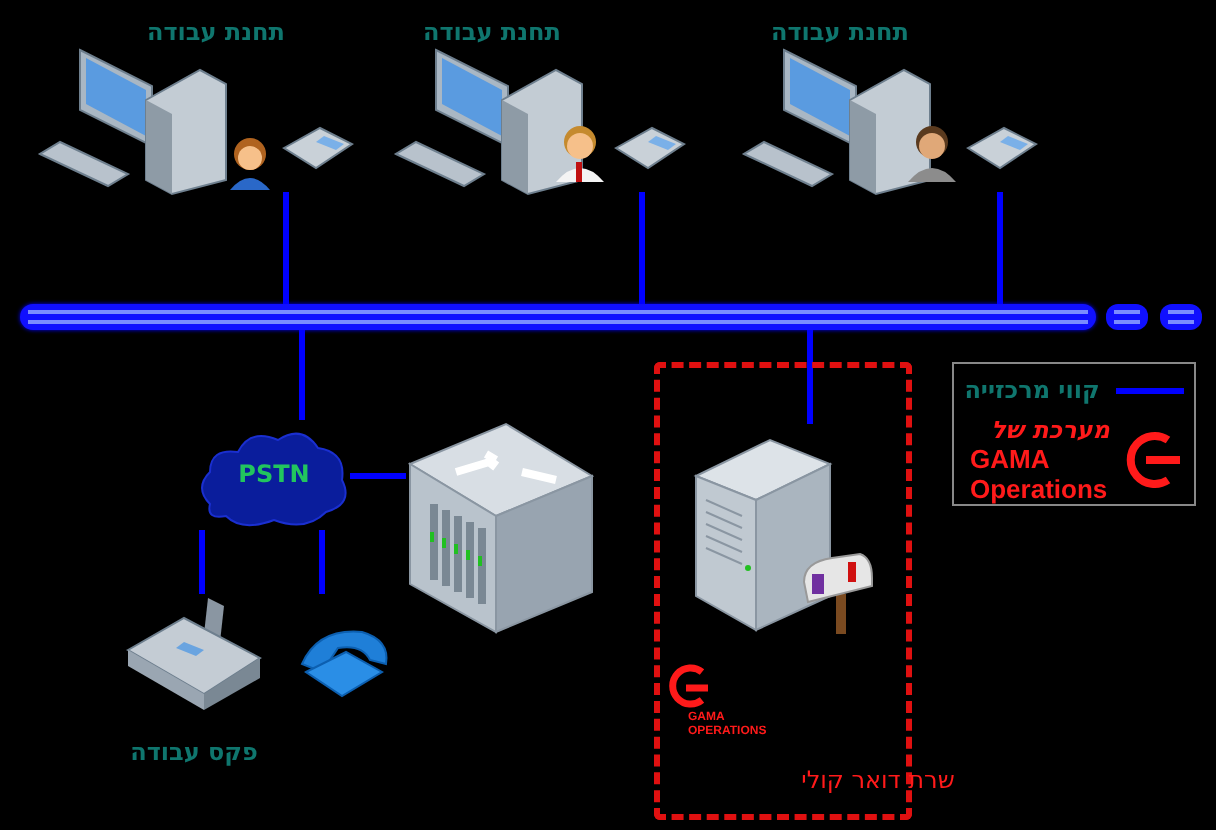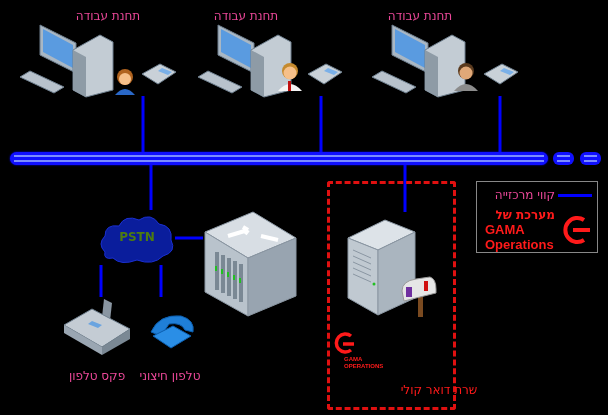--- a/index.html
+++ b/index.html
@@ -1,18 +1,18 @@
 <!DOCTYPE html>
 <html><head>
 <meta charset="utf-8">
 <style>
   html, body { margin:0; padding:0; background:#000; }
   body { width:608px; height:415px; position:relative; overflow:hidden; font-family:"DejaVu Sans", sans-serif; }
   .abs { position:absolute; }
-  .label { color:#ec4899; font-weight:normal; font-size:12px; direction:rtl; white-space:nowrap; text-align:center; }
+  .label { color:#0f766e; font-weight:bold; font-size:12px; direction:rtl; white-space:nowrap; text-align:center; }
   .red-label { color:#ff1a1a; font-weight:bold; direction:rtl; white-space:nowrap; }
   svg { position:absolute; overflow:visible; }
   .legend-box { position:absolute; left:476px; top:181px; width:122px; height:72px; border:1px solid #888; box-sizing:border-box; }
   .dashed { position:absolute; left:327px; top:181px; width:129px; height:229px; border:3px dashed #e01010; border-radius:3px; box-sizing:border-box; }
 </style>
 </head>
 <body>
 
 <svg width="608" height="415" style="left:0;top:0;">
 
@@ -101,21 +101,21 @@
   <svg width="40" height="30" style="left:110px;top:55px;">
     <polygon points="4,14 22,4 38,12 20,24" fill="#c9d1d8" stroke="#6e7f8e"></polygon>
     <polygon points="24,8 34,12 30,15 20,11" fill="#7ab0e8"></polygon>
   </svg>
 </div>
 
 <div class="abs" style="left:97px;top:212px;width:80px;height:55px;">
   <svg width="80" height="55" style="left:0;top:0;">
     <path d="M8,40 Q0,32 8,24 Q8,12 22,14 Q28,2 42,8 Q54,0 62,12 Q76,14 74,28 Q80,40 66,44 Q56,54 40,48 Q24,54 16,46 Q6,48 8,40 Z" fill="#0a1d9c" stroke="#1a2fd0"></path>
   </svg>
-  <div class="abs" style="left:0;top:18px;width:80px;text-align:center;color:#4d7c0f;font-weight:bold;font-size:12px;">PSTN</div>
+  <div class="abs" style="left:0;top:18px;width:80px;text-align:center;color:#22c55e;font-weight:bold;font-size:12px;">PSTN</div>
 </div>
 
 <div class="abs" style="left:203px;top:210px;width:95px;height:130px;">
   <svg width="95" height="110" style="left:0;top:0;">
     <polygon points="2,22 50,2 93,28 45,48" fill="#d8dee4" stroke="#8a96a2"></polygon>
     <polygon points="2,22 45,48 45,106 2,82" fill="#b9c3cc" stroke="#8a96a2"></polygon>
     <polygon points="45,48 93,28 93,86 45,106" fill="#98a4b0" stroke="#8a96a2"></polygon>
     <path d="M25,26 L45,20 M45,20 L40,17 M45,20 L42,24 M58,26 L75,30" stroke="#fff" stroke-width="4"></path>
     <g fill="#7a8894">
       <rect x="12" y="42" width="4" height="38"></rect>
@@ -135,29 +135,28 @@
 </div>
 
 <div class="abs" style="left:62px;top:297px;width:75px;height:110px;">
   <svg width="75" height="60" style="left:0;top:0;">
     <polygon points="42,2 50,6 48,24 40,20" fill="#8a96a2"></polygon>
     <polygon points="2,28 30,12 68,32 40,50" fill="#c4ccd4" stroke="#6e7f8e"></polygon>
     <polygon points="2,28 40,50 40,58 2,36" fill="#9aa6b2"></polygon>
     <polygon points="40,50 68,32 68,42 40,58" fill="#7a8894"></polygon>
     <polygon points="30,24 40,28 36,31 26,27" fill="#6aa4e0"></polygon>
   </svg>
-  <div class="label abs" style="left:-5px;top:72px;width:80px;">פקס טלפון</div>
+  <div class="label abs" style="left:-5px;top:72px;width:80px;">פקס עבודה</div>
 </div>
 
 <div class="abs" style="left:145px;top:310px;width:60px;height:100px;">
   <svg width="50" height="40" style="left:2px;top:0;">
     <path d="M4,22 Q12,4 34,6 Q48,10 46,22 L38,20 Q34,12 22,14 L14,26 Z" fill="#1f7fd8" stroke="#0c5fb0"></path>
     <polygon points="6,26 26,16 44,26 24,38" fill="#2a8ee6" stroke="#0c5fb0"></polygon>
   </svg>
-  <div class="label abs" style="left:-15px;top:59px;width:80px;">טלפון חיצוני</div>
 </div>
 
 <div class="dashed"></div>
 <div class="abs" style="left:345px;top:210px;width:100px;height:120px;">
   <svg width="100" height="110" style="left:0;top:0;">
     <polygon points="3,28 40,10 70,22 33,40" fill="#dde3e8" stroke="#8a96a2"></polygon>
     <polygon points="3,28 33,40 33,105 3,88" fill="#c0c9d1" stroke="#8a96a2"></polygon>
     <polygon points="33,40 70,22 70,88 33,105" fill="#aab5bf" stroke="#8a96a2"></polygon>
     <g stroke="#8a96a2">
         <line x1="8" y1="40" x2="26" y2="48"></line>
@@ -180,21 +179,21 @@
     <path d="M18,4 A9,9 0 1 0 18,18" fill="none" stroke="#ff1a1a" stroke-width="3.5"></path>
     <line x1="10" y1="12" x2="21" y2="12" stroke="#ff1a1a" stroke-width="3.5"></line>
   </svg>
   <div class="abs" style="left:11px;top:24px;color:#ff1a1a;font-weight:bold;font-size:6px;font-family:'Liberation Sans',sans-serif;">GAMA</div>
   <div class="abs" style="left:11px;top:31px;color:#ff1a1a;font-weight:bold;font-size:6px;font-family:'Liberation Sans',sans-serif;">OPERATIONS</div>
 </div>
 <div class="abs red-label" style="left:330px;top:383px;width:124px;text-align:center;font-size:12px;font-weight:normal;margin-left:47px;">שרת דואר קולי</div>
 
 <div class="legend-box">
   <div class="abs" style="left:81px;top:12px;width:34px;height:3px;background:#0000ff;"></div>
-  <div class="abs label" style="left:0px;top:6px;width:78px;text-align:right;font-size:12px;">קווי מרכזייה</div>
-  <div class="abs red-label" style="left:0px;top:26px;width:78px;text-align:right;font-size:12px;">מערכת של</div>
+  <div class="abs label" style="left:0px;top:6px;width:78px;text-align:center;font-size:12px;">קווי מרכזייה</div>
+  <div class="abs red-label" style="left:0px;top:26px;width:78px;text-align:right;font-size:12px;font-style:italic;">מערכת של</div>
   <div class="abs" style="left:8px;top:40px;color:#ff1a1a;font-weight:bold;font-size:13px;font-family:'Liberation Sans',sans-serif;">GAMA</div>
   <div class="abs" style="left:8px;top:55px;color:#ff1a1a;font-weight:bold;font-size:13px;font-family:'Liberation Sans',sans-serif;">Operations</div>
   <svg width="34" height="34" style="left:83px;top:32px;">
     <path d="M24,6 A12,12 0 1 0 24,26" fill="none" stroke="#ff1a1a" stroke-width="4"></path>
     <line x1="13" y1="16" x2="30" y2="16" stroke="#ff1a1a" stroke-width="4"></line>
   </svg>
 </div>
 
 </body></html>

